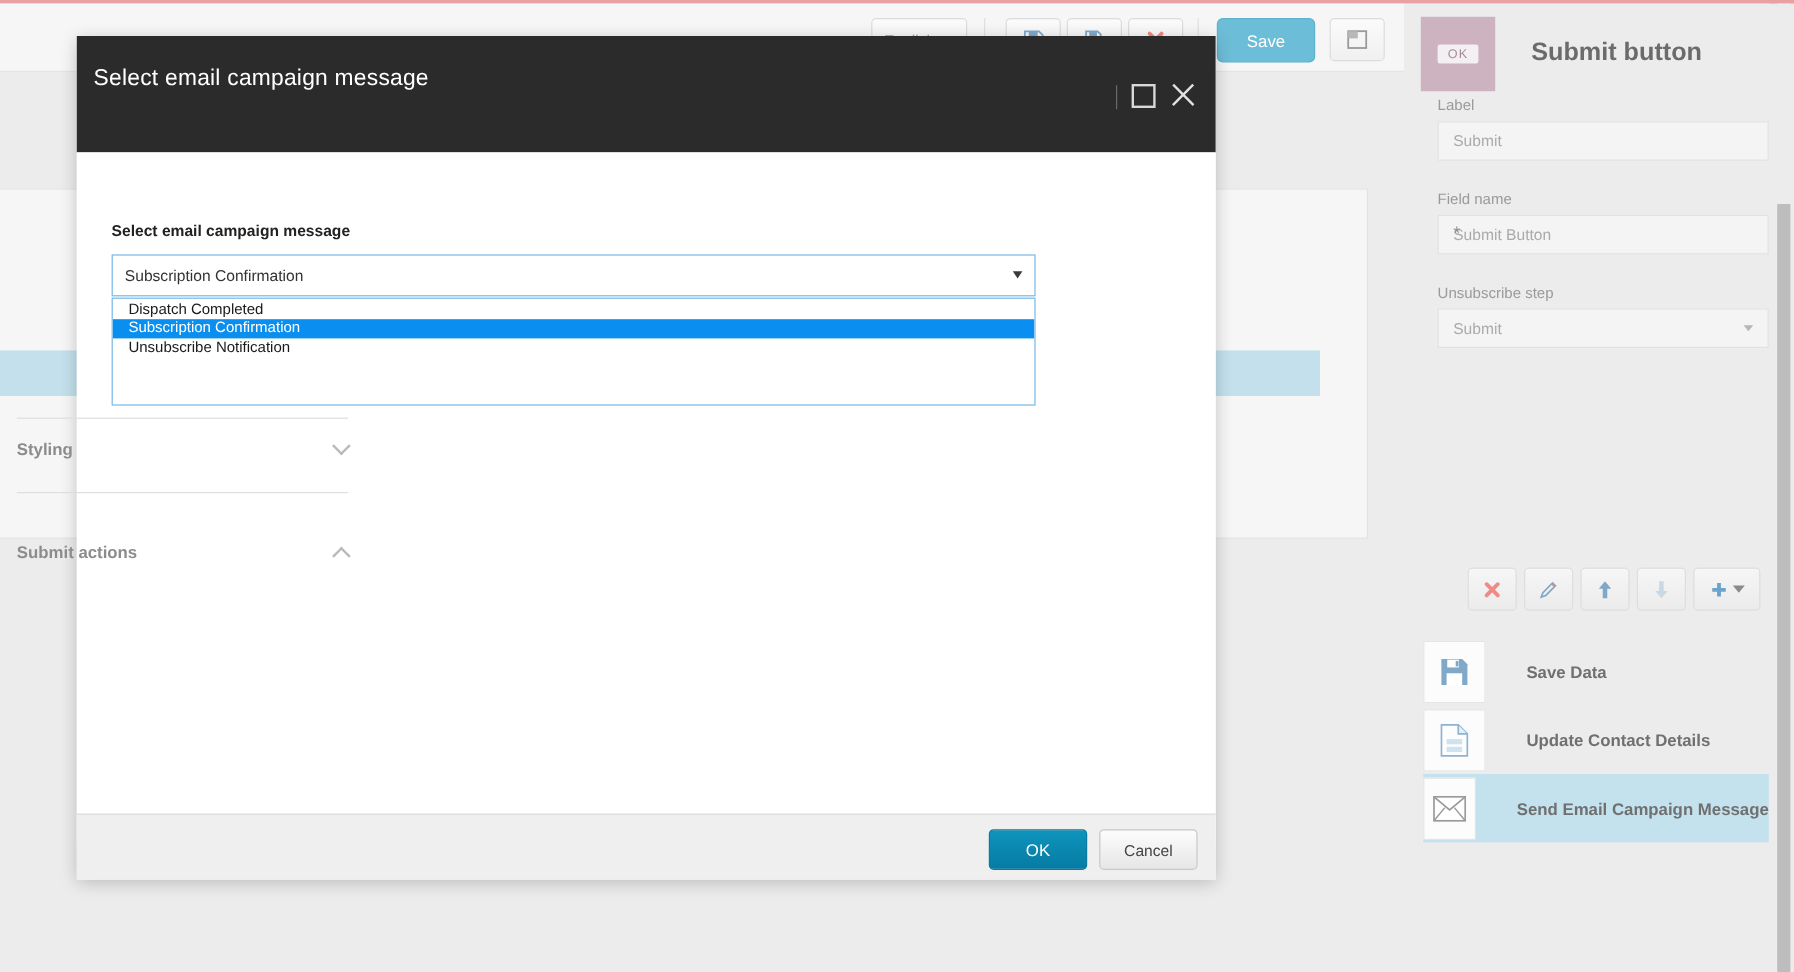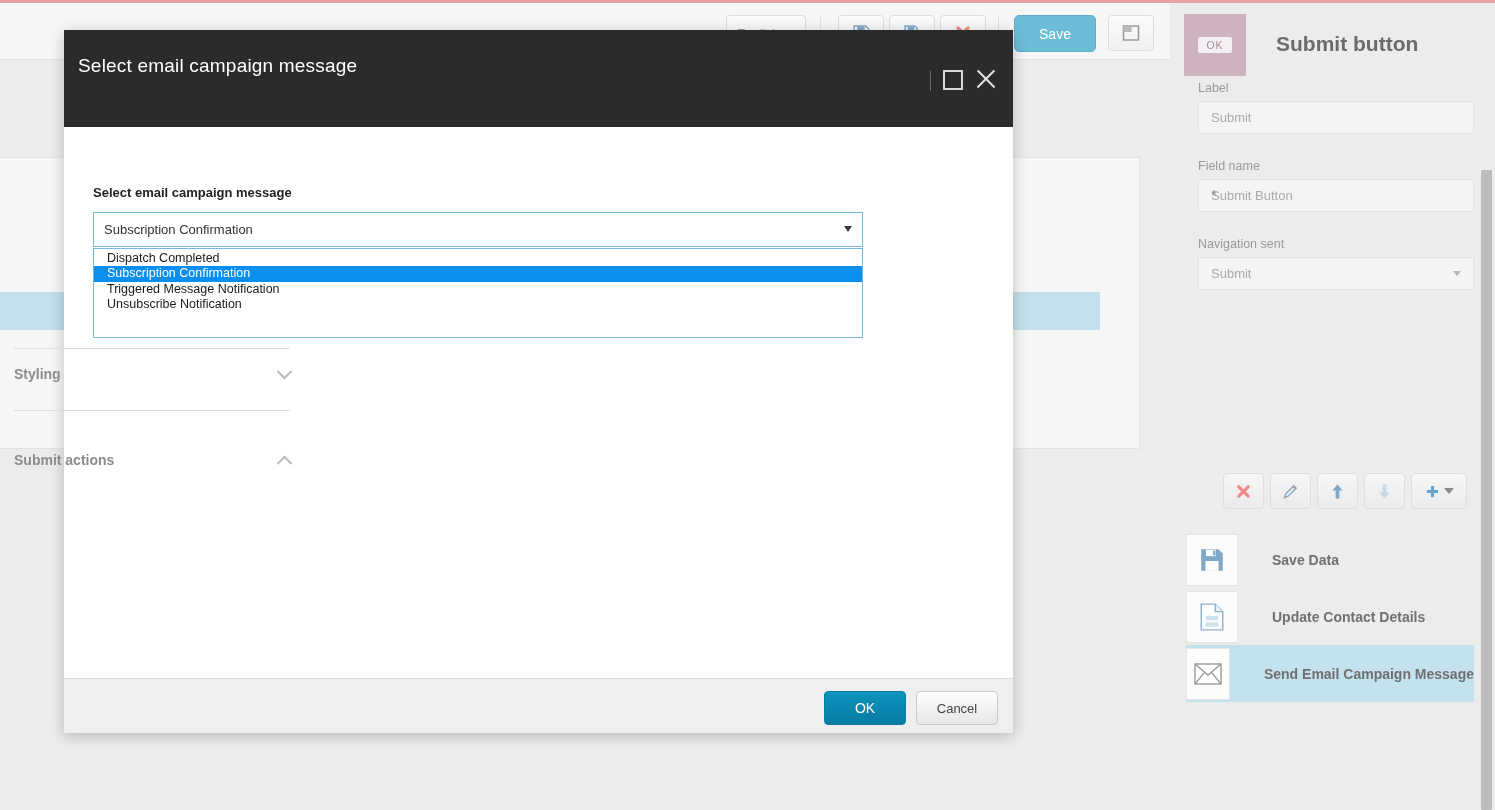--- a/index.html
+++ b/index.html
@@ -281,21 +281,20 @@
       <div class="field-label">Select email campaign message</div>
 
       <div class="select-box">
         <span>Subscription Confirmation</span>
         <span class="select-arrow"></span>
       </div>
 
       <div class="select-list">
         <div class="opt">Dispatch Completed</div>
         <div class="opt sel">Subscription Confirmation</div>
-        <div class="opt">Triggered Message Notification</div>
         <div class="opt">Unsubscribe Notification</div>
       </div>
     </div>
 
     <div class="modal-footer-tall">
       <div class="btn-ok">OK</div>
       <div class="btn-cancel">Cancel</div>
     </div>
   </div>
 
@@ -320,21 +319,21 @@
 
   <div class="sb-field" style="position:absolute;left:1198px;top:159px;">
     <div class="sb-field-label">Field name</div>
     <span class="sb-required" style="top:27px;">*</span>
     <div class="sb-input">
       <span>Submit Button</span>
     </div>
   </div>
 
   <div class="sb-field" style="position:absolute;left:1198px;top:237px;">
-    <div class="sb-field-label">Navigation sent</div>
+    <div class="sb-field-label">Unsubscribe step</div>
     <div class="sb-input">
       <span>Submit</span>
       <span class="sb-select-arrow"></span>
     </div>
   </div>
 
   <div class="sb-divider" style="top:348px;"></div>
   <div class="sb-section" style="top:358px;">
     <span class="sb-section-title">Styling</span>
     <span class="chev down"></span>

